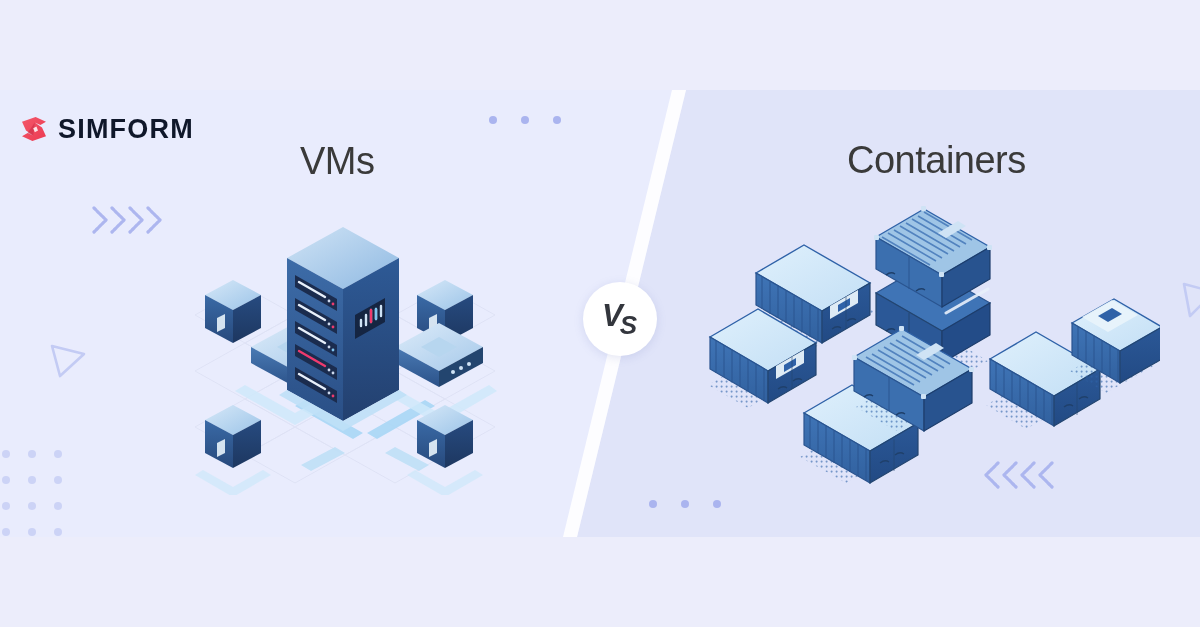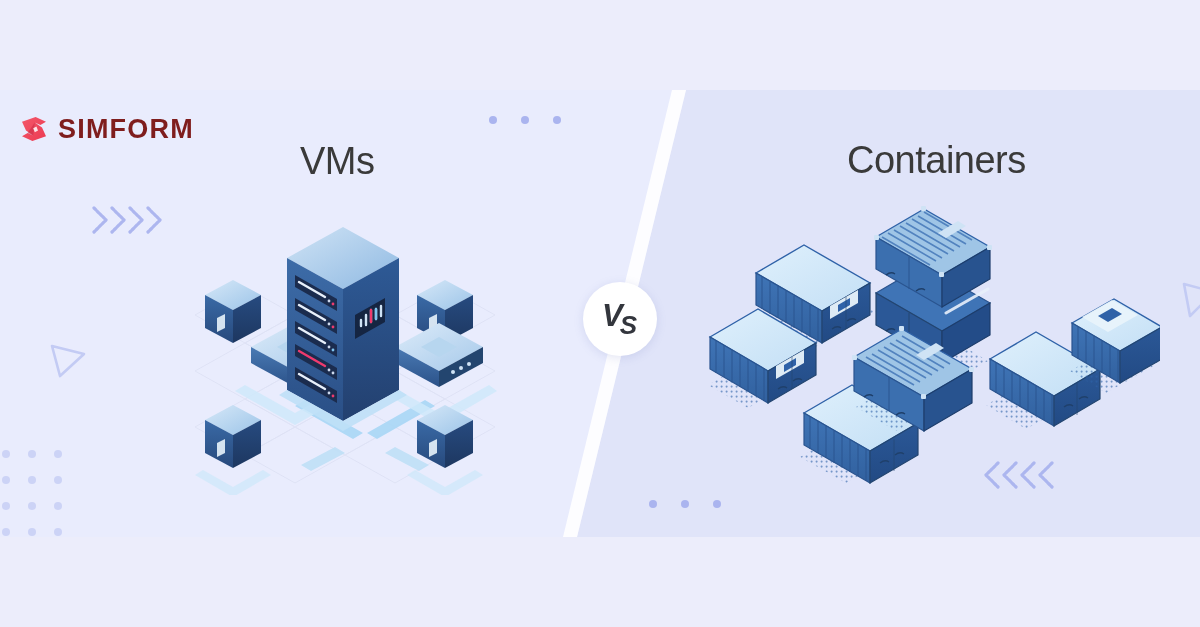--- a/index.html
+++ b/index.html
@@ -45,21 +45,21 @@
     left: 18px; top: 113px;
     display: flex;
     align-items: center;
     gap: 8px;
   }
   .logo-mark { width: 32px; height: 32px; display:block; }
   .logo-text {
     font-size: 27px;
     font-weight: 700;
     letter-spacing: 1.2px;
-    color: #7f1d1d;
+    color: #0f172a;
     line-height: 1;
   }
 
   
   .heading {
     position: absolute;
     font-size: 38px;
     font-weight: 400;
     color: #3a3a3a;
     letter-spacing: -0.5px;

